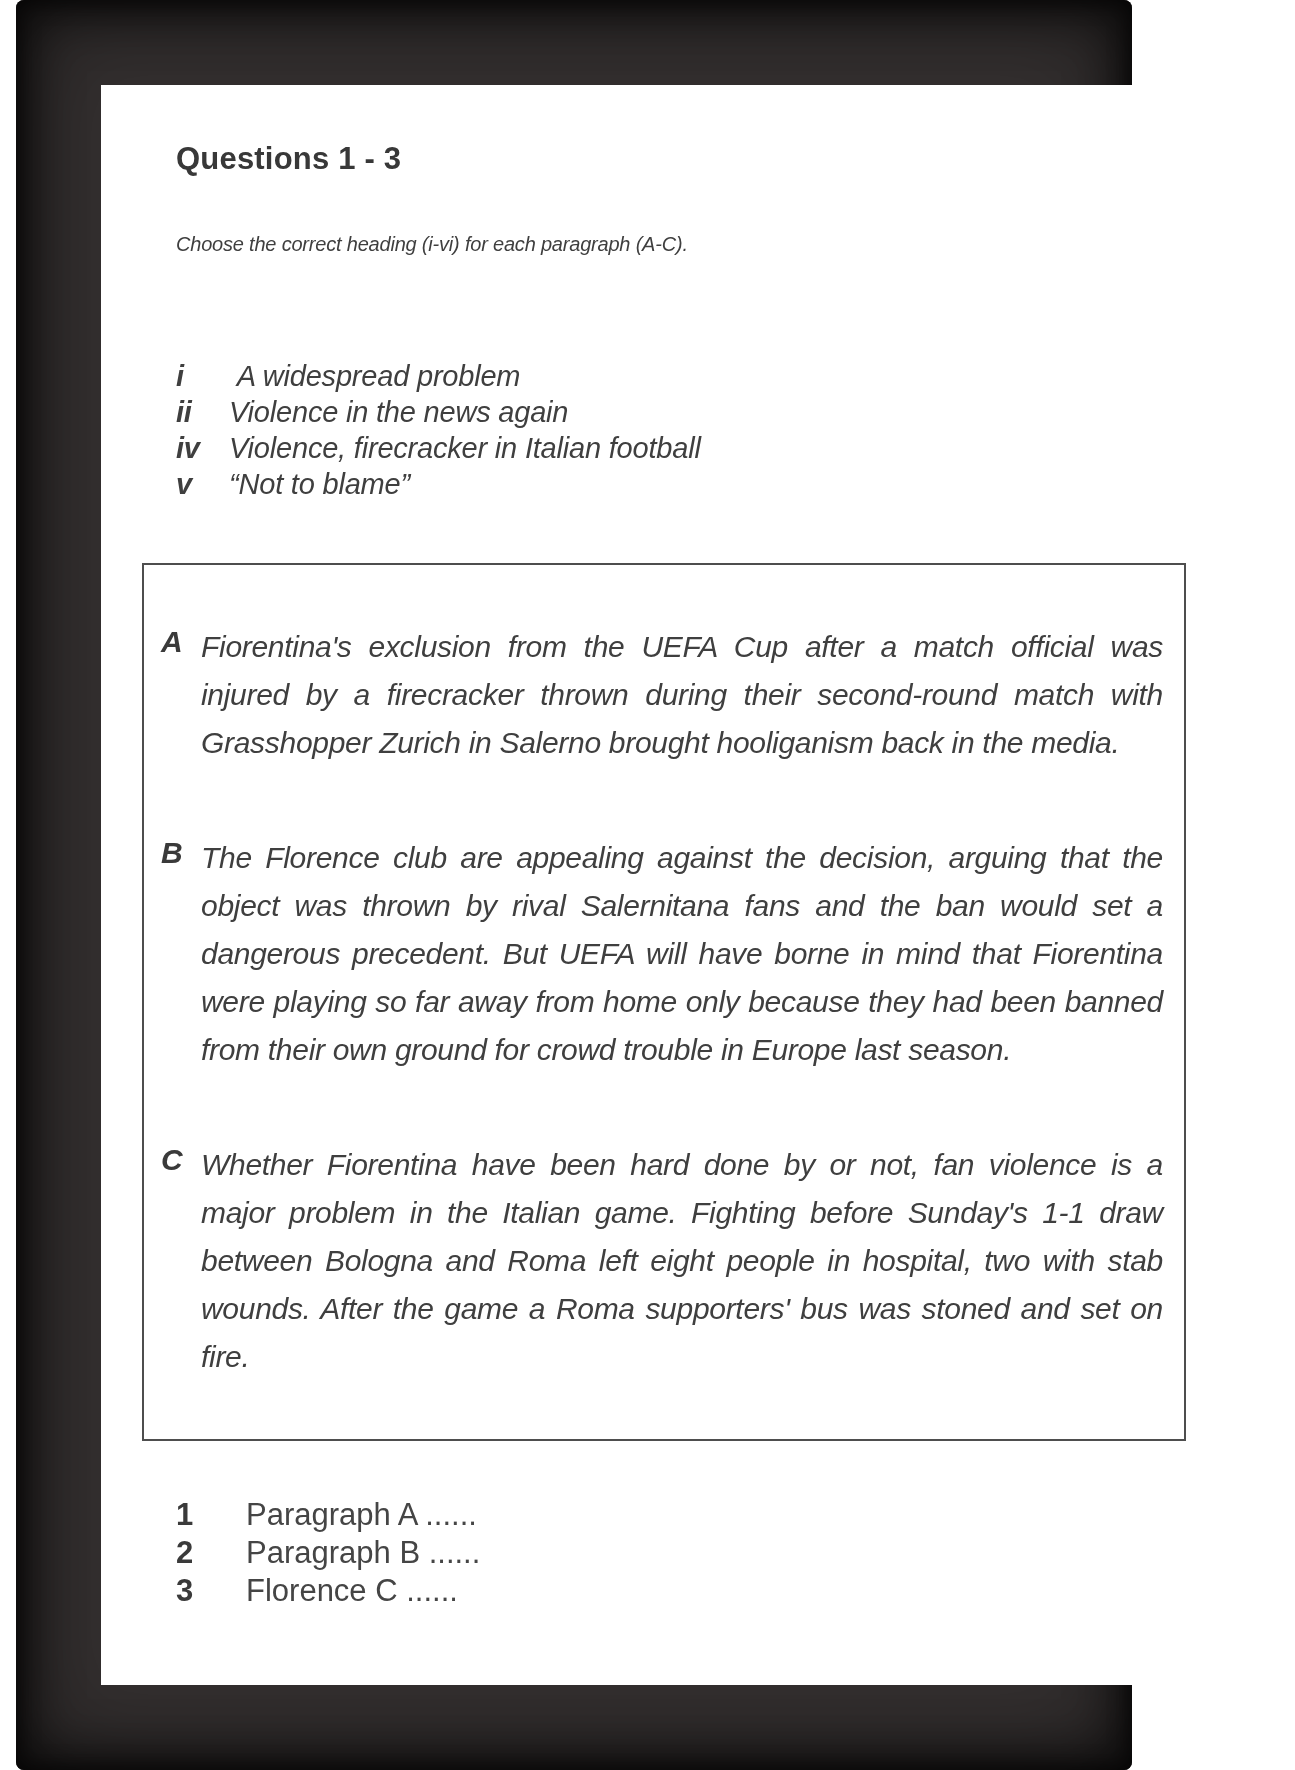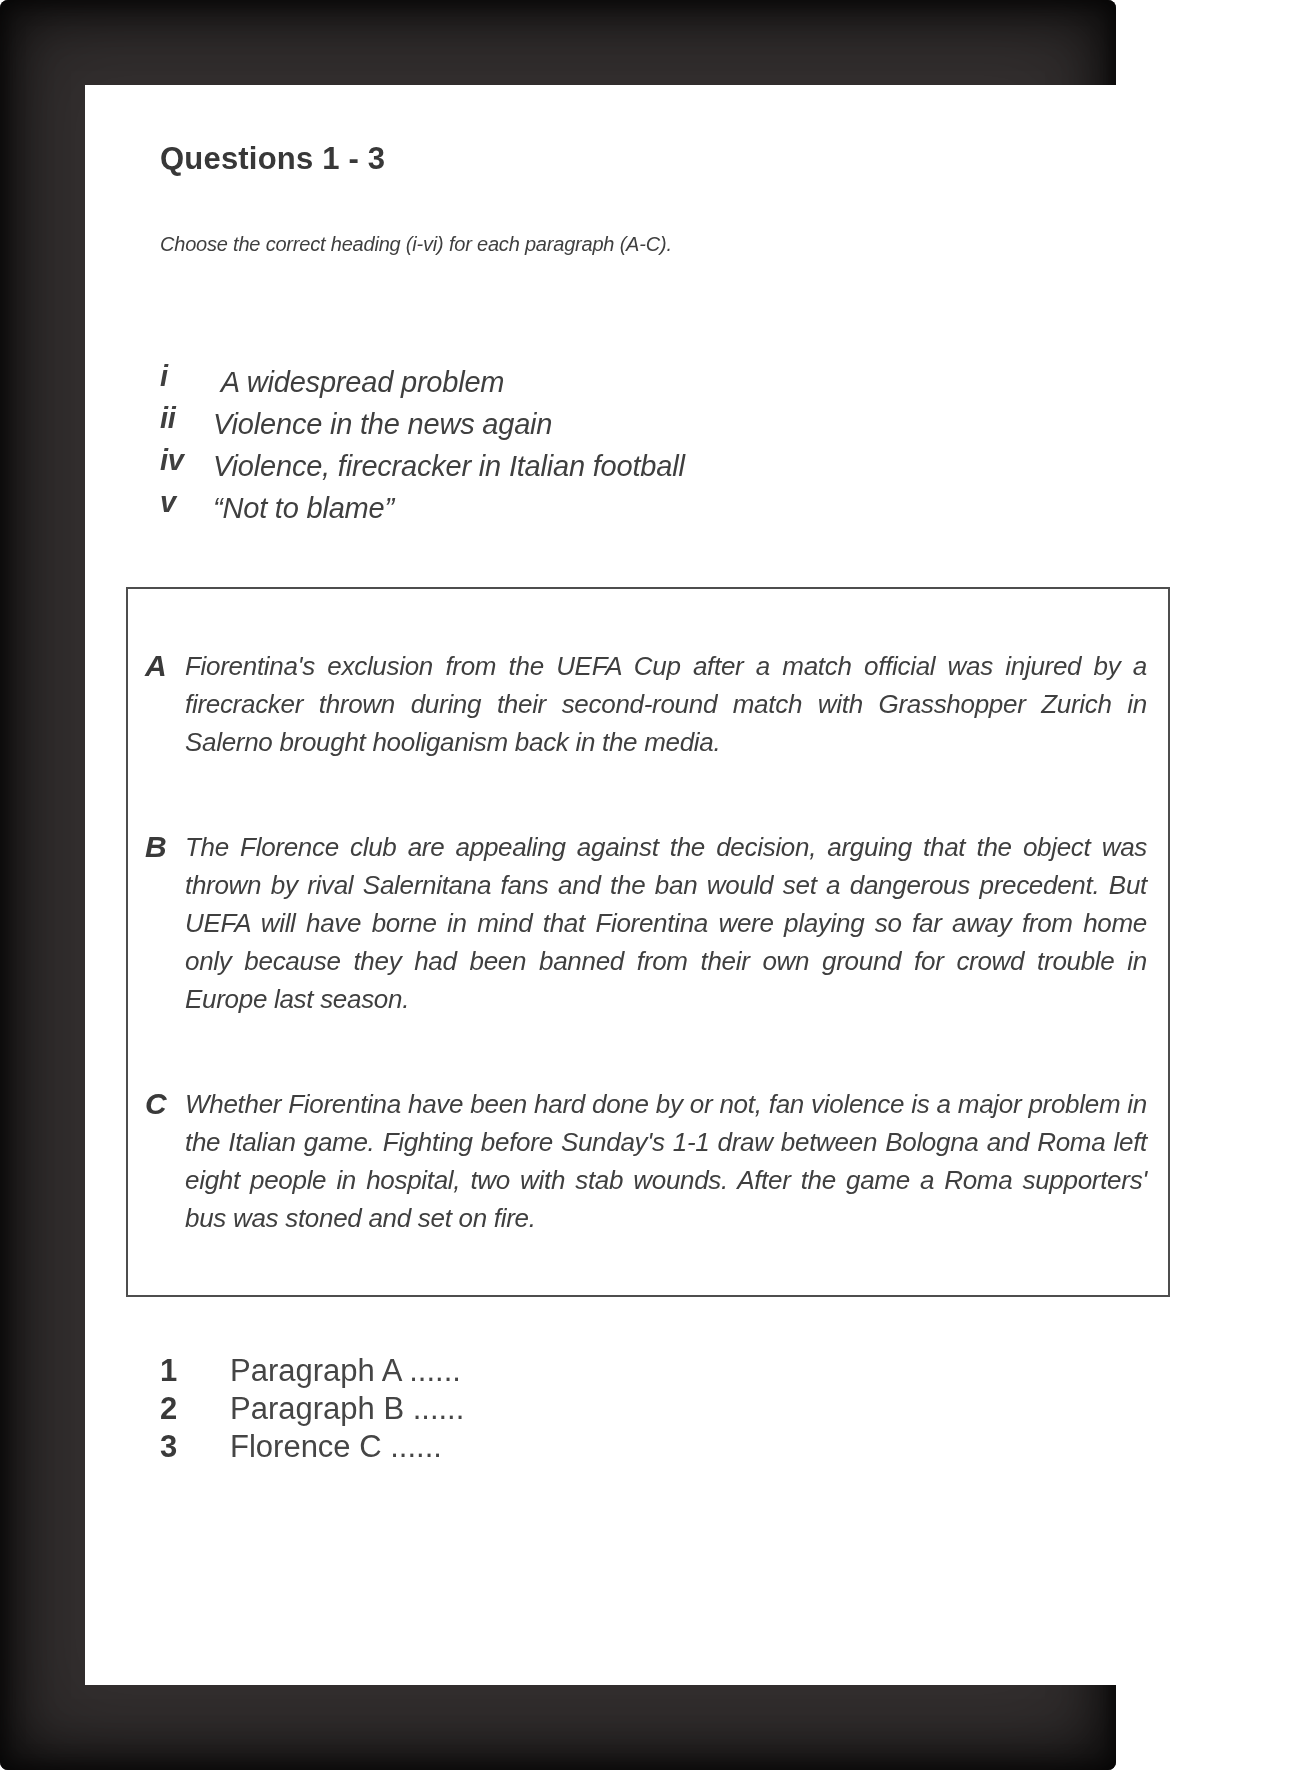--- a/index.html
+++ b/index.html
@@ -10,21 +10,21 @@
   .canvas {
     position: relative;
     width: 1295px;
     height: 1770px;
     font-family: "Liberation Sans", sans-serif;
     overflow: hidden;
   }
   
   .device {
     position: absolute;
-    left: 0; top: 0;
+    left: 16px; top: 0;
     width: 1116px;
     height: 1770px;
     background: #332f2f;
     border-radius: 8px;
     box-sizing: border-box;
     box-shadow:
       inset 0 0 18px 4px rgba(0,0,0,0.55),
       inset 0 0 48px 14px rgba(0,0,0,0.65),
       inset 0 0 90px 24px rgba(0,0,0,0.35);
   }
@@ -62,21 +62,20 @@
     font-style: italic;
     color: #3f3f3f;
     letter-spacing: -0.2px;
   }
   .heading-numeral {
     flex: 0 0 53px;
     font-weight: bold;
   }
   .heading-text {
     flex: 1 1 auto;
-    margin-top: 6px;
   }
   .passage-box {
     box-sizing: border-box;
     margin: 61px 0 0 41px;
     width: 1044px;
     border: 2px solid #4e4e4e;
     padding: 58px 21px 58px 17px;
     background: #ffffff;
   }
   .passage-para {
@@ -90,22 +89,22 @@
     flex: 0 0 40px;
     font-size: 30px;
     line-height: 38px;
     font-weight: bold;
     font-style: italic;
     color: #3a3a3a;
   }
   .para-text {
     flex: 1 1 auto;
     margin: 0;
-    font-size: 26px;
-    line-height: 38px;
+    font-size: 30px;
+    line-height: 48px;
     font-style: italic;
     color: #3f3f3f;
     letter-spacing: -0.3px;
     text-align: justify;
   }
   .questions {
     margin: 55px 0 0 75px;
   }
   .question-row {
     display: flex;

